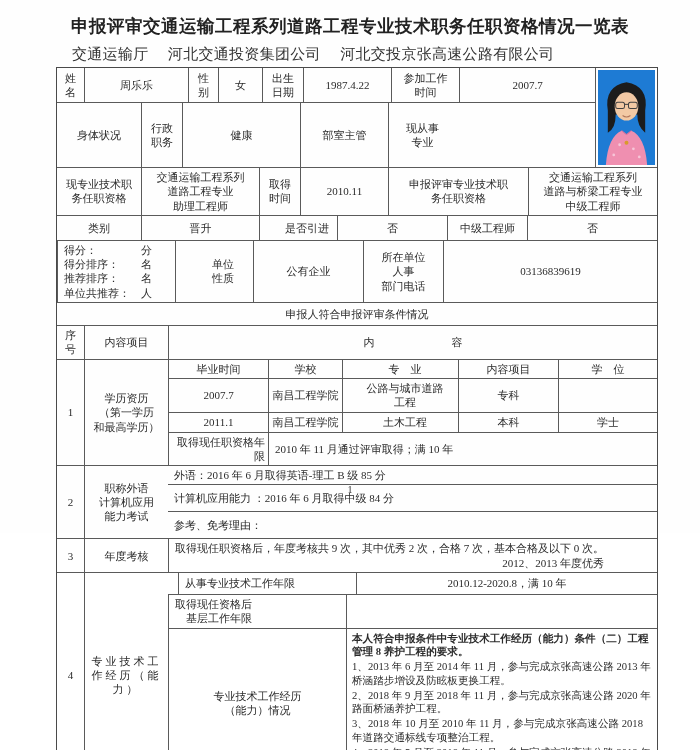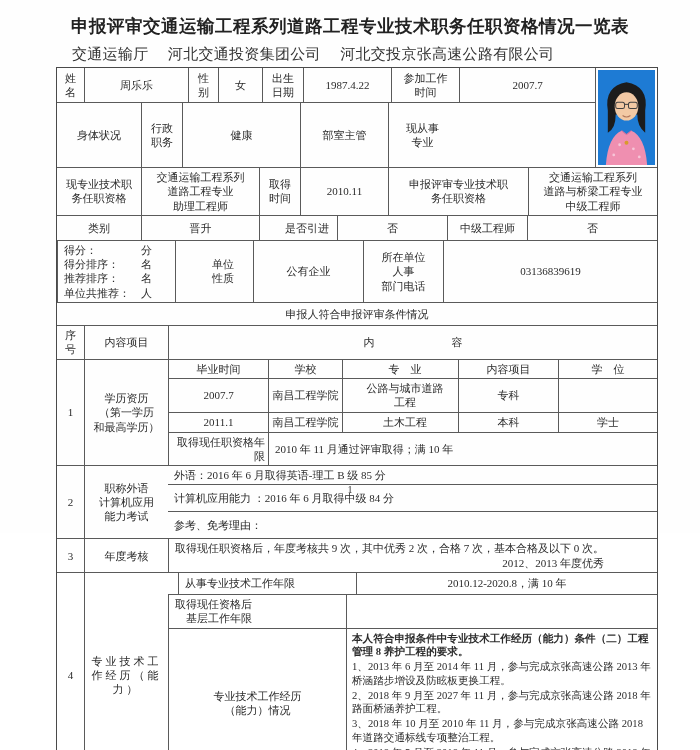--- a/index.html
+++ b/index.html
@@ -251,21 +251,21 @@
           <div class="cell w178 left">取得现任资格后
 基层工作年限</div>
           <div class="cell grow"></div>
         </div>
         <div class="row" style="flex:1 1 auto;">
           <div class="cell w178">专业技术工作经历
 （能力）情况</div>
           <div class="detail-body">
             <div class="bold">本人符合申报条件中专业技术工作经历（能力）条件（二）工程管理 8 养护工程的要求。</div>
             <div>1、2013 年 6 月至 2014 年 11 月，参与完成京张高速公路 2013 年桥涵踏步增设及防眩板更换工程。</div>
-            <div>2、2018 年 9 月至 2027 年 11 月，参与完成京张高速公路 2018 年路面桥涵养护工程。</div>
+            <div>2、2018 年 9 月至 2018 年 11 月，参与完成京张高速公路 2020 年路面桥涵养护工程。</div>
             <div>3、2018 年 10 月至 2010 年 11 月，参与完成京张高速公路 2018 年道路交通标线专项整治工程。</div>
             <div>4、2018 年 5 月至 2018 年 11 月，参与完成京张高速公路 2018 年沿线绿化提升工程。</div>
           </div>
         </div>
       </div>
     </div>
 
   </div>
 
   <div class="page-num">1</div>

